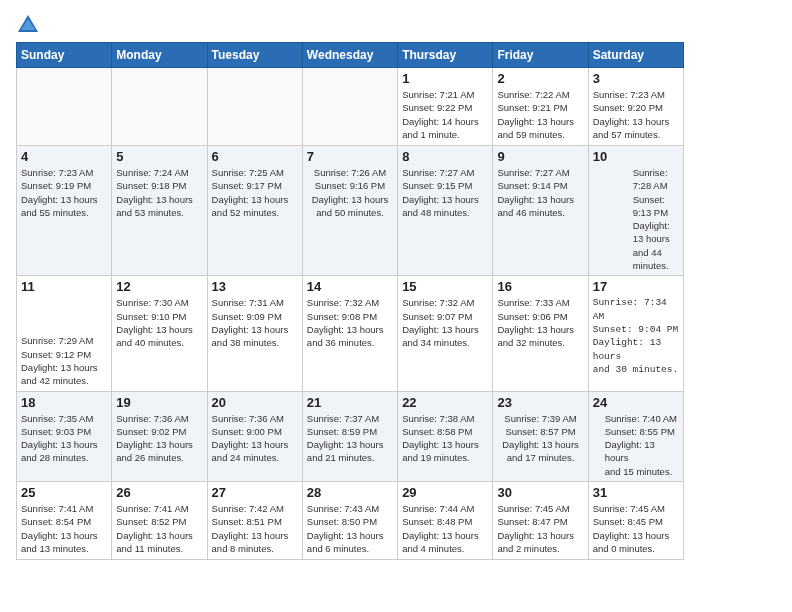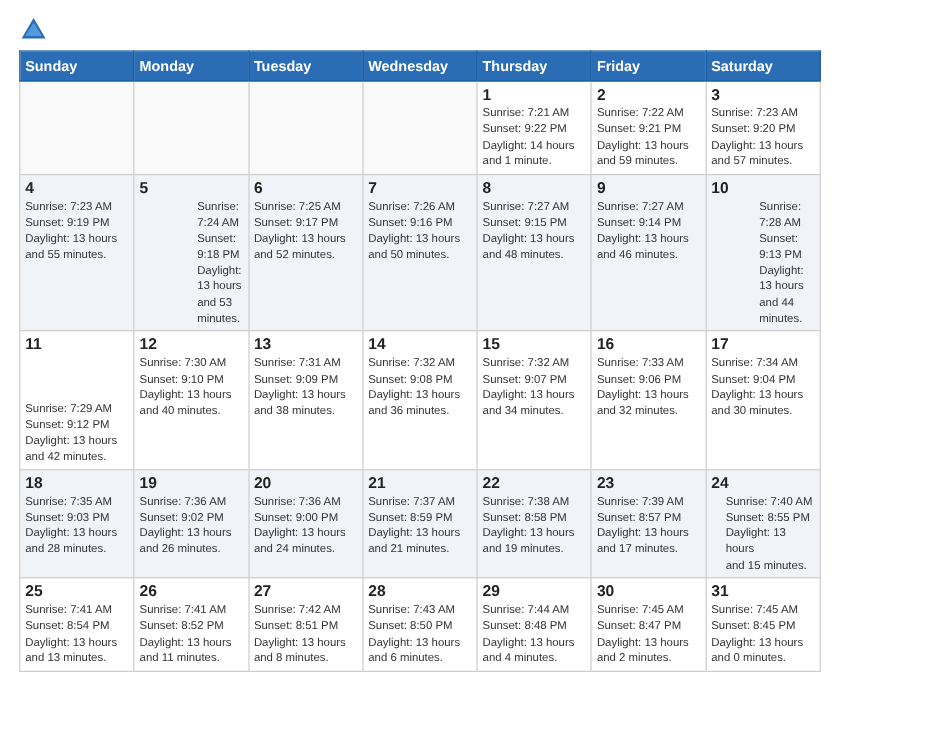--- a/index.html
+++ b/index.html
@@ -155,35 +155,35 @@
         <tr>
           <td>
             <span class="day-number">4</span>
             <div class="day-info" style="white-space: pre-line;">Sunrise: 7:23 AM
 Sunset: 9:19 PM
 Daylight: 13 hours
 and 55 minutes.</div>
           </td>
           <td>
             <span class="day-number">5</span>
-            <div class="day-info" style="white-space: pre-line; margin-left: 48px;">Sunrise: 7:24 AM
+            <div class="day-info" style="white-space: pre-line;">Sunrise: 7:24 AM
 Sunset: 9:18 PM
 Daylight: 13 hours
 and 53 minutes.</div>
           </td>
           <td>
             <span class="day-number">6</span>
             <div class="day-info" style="white-space: pre-line;">Sunrise: 7:25 AM
 Sunset: 9:17 PM
 Daylight: 13 hours
 and 52 minutes.</div>
           </td>
           <td>
             <span class="day-number">7</span>
-            <div class="day-info" style="white-space: pre-line;">Sunrise: 7:26 AM
+            <div class="day-info" style="white-space: pre-line; text-align: center;">Sunrise: 7:26 AM
 Sunset: 9:16 PM
 Daylight: 13 hours
 and 50 minutes.</div>
           </td>
           <td>
             <span class="day-number">8</span>
             <div class="day-info" style="white-space: pre-line;">Sunrise: 7:27 AM
 Sunset: 9:15 PM
 Daylight: 13 hours
 and 48 minutes.</div>
@@ -241,21 +241,21 @@
           </td>
           <td>
             <span class="day-number">16</span>
             <div class="day-info" style="white-space: pre-line;">Sunrise: 7:33 AM
 Sunset: 9:06 PM
 Daylight: 13 hours
 and 32 minutes.</div>
           </td>
           <td>
             <span class="day-number">17</span>
-            <div class="day-info" style="white-space: pre-line;">Sunrise: 7:34 AM
+            <div class="day-info" style="white-space: pre-line; font-family: Liberation Mono, monospace;">Sunrise: 7:34 AM
 Sunset: 9:04 PM
 Daylight: 13 hours
 and 30 minutes.</div>
           </td>
         </tr>
         <tr>
           <td>
             <span class="day-number">18</span>
             <div class="day-info" style="white-space: pre-line;">Sunrise: 7:35 AM
 Sunset: 9:03 PM
@@ -285,21 +285,21 @@
           </td>
           <td>
             <span class="day-number">22</span>
             <div class="day-info" style="white-space: pre-line;">Sunrise: 7:38 AM
 Sunset: 8:58 PM
 Daylight: 13 hours
 and 19 minutes.</div>
           </td>
           <td>
             <span class="day-number">23</span>
-            <div class="day-info" style="white-space: pre-line;">Sunrise: 7:39 AM
+            <div class="day-info" style="white-space: pre-line; text-align: center;">Sunrise: 7:39 AM
 Sunset: 8:57 PM
 Daylight: 13 hours
 and 17 minutes.</div>
           </td>
           <td>
             <span class="day-number">24</span>
             <div class="day-info" style="white-space: pre-line; margin-left: 12px;">Sunrise: 7:40 AM
 Sunset: 8:55 PM
 Daylight: 13 hours
 and 15 minutes.</div>

